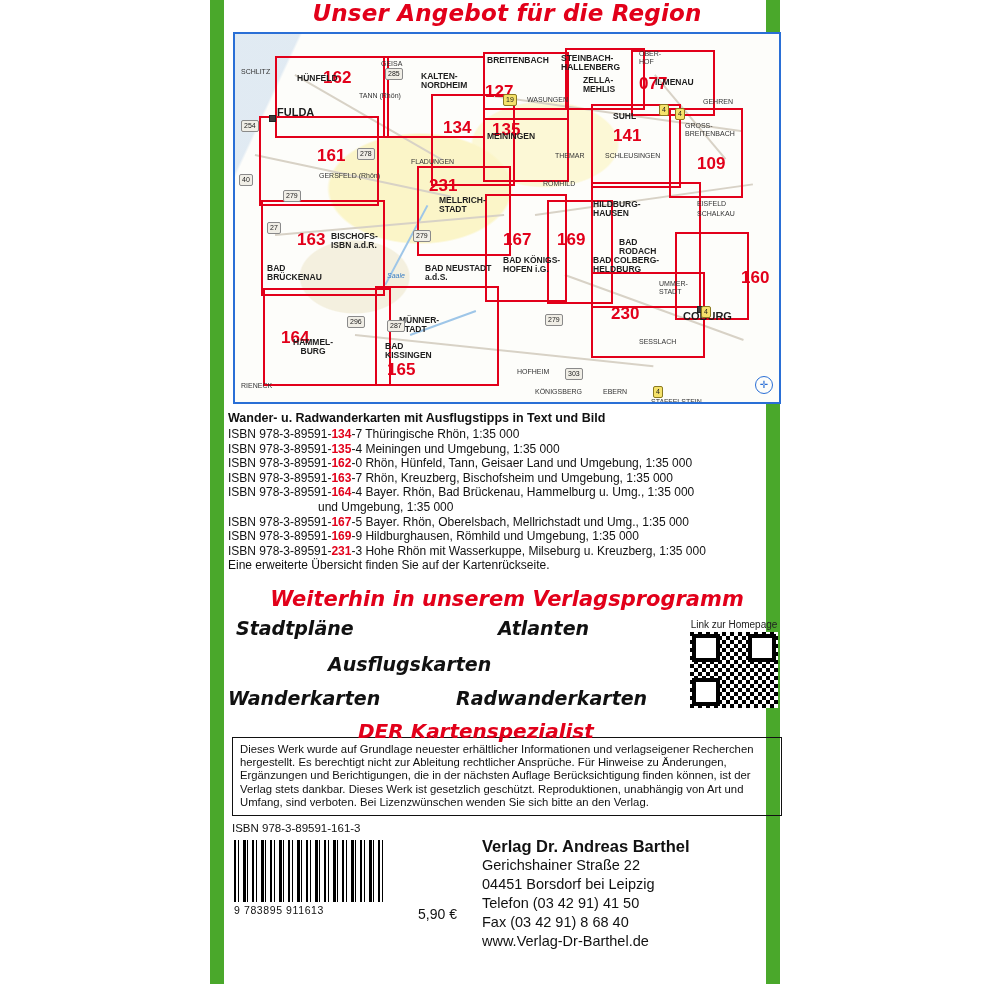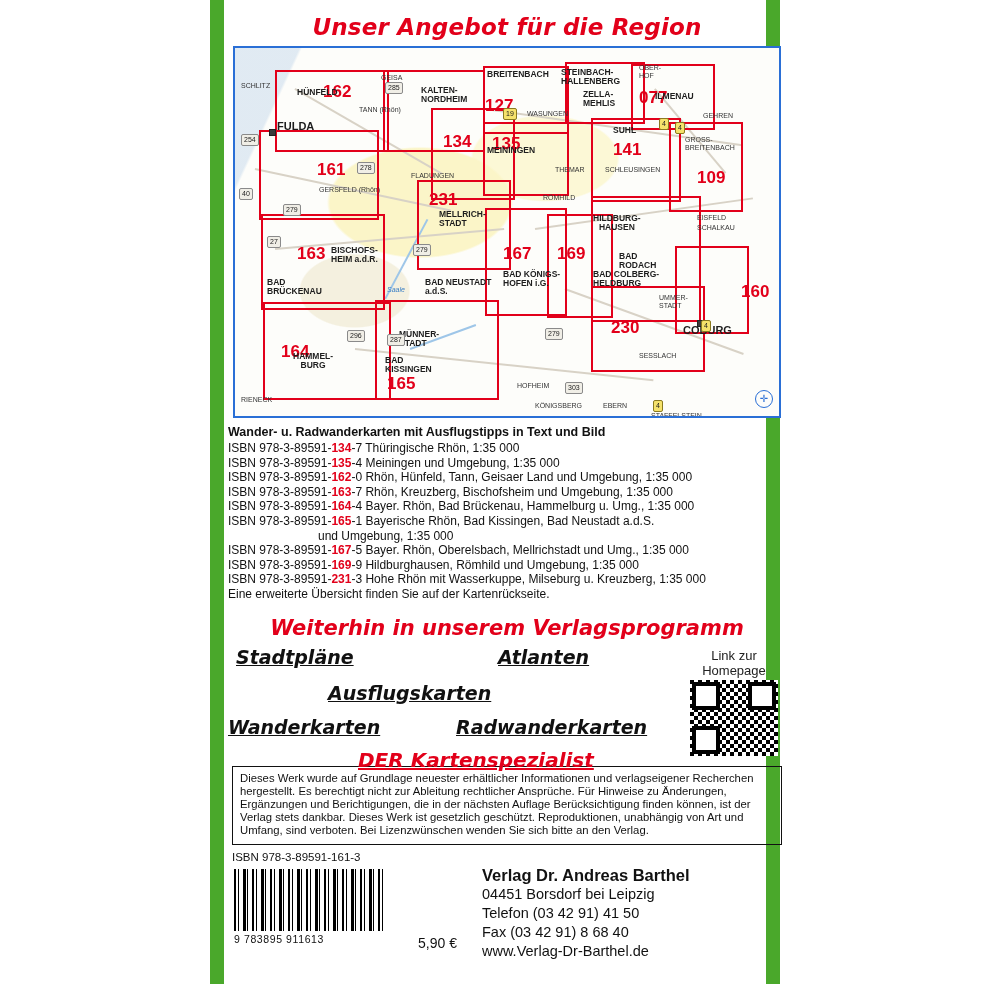--- a/index.html
+++ b/index.html
@@ -34,21 +34,21 @@
 
   
   .header-title{
     text-align:center;
     color:#e2001a;
     font-family:"DejaVu Sans", sans-serif;
     font-weight:bold;
     font-style:italic;
     font-size:23px;
     letter-spacing:.2px;
-    padding-top:14px;
+    padding-top:0;
   }
 
   
   .map-wrap{
     position:relative;
     margin:6px auto 0 auto;
     width:544px;height:368px;
     border:2px solid #2a6fd6;
     background:#ffffff;
     overflow:hidden;
@@ -113,28 +113,28 @@
   .isbn-note{font-size:12px;color:#111;line-height:14.6px;}
 
   
   .prog-title{
     text-align:center;color:#e2001a;font-weight:bold;font-style:italic;
     font-family:"DejaVu Sans", sans-serif;font-size:21px;margin-top:14px;
   }
   .prog-grid{position:relative;height:118px;margin-top:4px;}
   .prog-item{
     position:absolute;font-style:italic;font-weight:bold;
-    font-family:"DejaVu Sans", sans-serif;color:#111;font-size:19px;white-space:nowrap;text-decoration:underline;
+    font-family:"DejaVu Sans", sans-serif;color:#111;font-size:19px;white-space:nowrap;
   }
   .prog-item.red{color:#e2001a;font-size:20px;}
   .qr-box{
     position:absolute;right:4px;top:4px;width:96px;
     text-align:center;
   }
-  .qr-cap{font-size:13px;color:#222;margin-bottom:2px;}
+  .qr-cap{font-size:10px;color:#222;margin-bottom:2px;}
   .qr{
     width:88px;height:76px;margin:0 auto;
     background:
       repeating-linear-gradient(90deg,#000 0 4px,#fff 4px 8px),
       repeating-linear-gradient(0deg,#000 0 4px,#fff 4px 8px);
     background-blend-mode:difference;
     position:relative;
   }
   .qr:before,.qr:after,.qr .q3{
     content:"";position:absolute;width:20px;height:20px;border:4px solid #000;background:#fff;
@@ -239,34 +239,34 @@
       <div class="town-dot" style="left:462px;top:272px;"></div>
       <div class="town-label big" style="left:448px;top:278px;">COBURG</div>
 
       <div class="town-label" style="left:62px;top:40px;">HÜNFELD</div>
       <div class="town-label" style="left:252px;top:22px;">BREITENBACH</div>
       <div class="town-label" style="left:326px;top:20px;">STEINBACH-
 HALLENBERG</div>
       <div class="town-label" style="left:420px;top:44px;">ILMENAU</div>
       <div class="town-label" style="left:252px;top:98px;">MEININGEN</div>
       <div class="town-label" style="left:378px;top:78px;">SUHL</div>
-      <div class="town-label" style="left:358px;top:166px;text-align:center;">HILDBURG-
+      <div class="town-label" style="left:358px;top:166px;">HILDBURG-
 HAUSEN</div>
       <div class="town-label" style="left:190px;top:230px;">BAD NEUSTADT
 a.d.S.</div>
       <div class="town-label" style="left:150px;top:308px;">BAD
 KISSINGEN</div>
       <div class="town-label" style="left:58px;top:304px;text-align:center;">HAMMEL-
 BURG</div>
       <div class="town-label" style="left:164px;top:282px;">MÜNNER-
 STADT</div>
       <div class="town-label" style="left:204px;top:162px;">MELLRICH-
 STADT</div>
       <div class="town-label" style="left:96px;top:198px;">BISCHOFS-
-HEIM a.d.R.</div>
+ISBN a.d.R.</div>
       <div class="town-label" style="left:32px;top:230px;">BAD
 BRÜCKENAU</div>
       <div class="town-label" style="left:384px;top:204px;">BAD
 RODACH</div>
       <div class="town-label" style="left:358px;top:222px;">BAD COLBERG-
 HELDBURG</div>
       <div class="town-label" style="left:268px;top:222px;">BAD KÖNIGS-
 HOFEN i.G.</div>
       <div class="town-label" style="left:348px;top:42px;">ZELLA-
 MEHLIS</div>
@@ -320,21 +320,20 @@
     </div>
 
     <div class="isbn-head">Wander- u. Radwanderkarten mit Ausflugstipps in Text und Bild</div>
 
     <div>
       <div class="isbn-line"><span>ISBN 978-3-89591-</span><span class="num">134</span><span>-7 Thüringische Rhön, 1:35 000</span></div>
       <div class="isbn-line"><span>ISBN 978-3-89591-</span><span class="num">135</span><span>-4 Meiningen und Umgebung, 1:35 000</span></div>
       <div class="isbn-line"><span>ISBN 978-3-89591-</span><span class="num">162</span><span>-0 Rhön, Hünfeld, Tann, Geisaer Land und Umgebung, 1:35 000</span></div>
       <div class="isbn-line"><span>ISBN 978-3-89591-</span><span class="num">163</span><span>-7 Rhön, Kreuzberg, Bischofsheim und Umgebung, 1:35 000</span></div>
       <div class="isbn-line"><span>ISBN 978-3-89591-</span><span class="num">164</span><span>-4 Bayer. Rhön, Bad Brückenau, Hammelburg u. Umg., 1:35 000</span></div>
-      <div class="isbn-line"><span>ISBN 978-3-89591-</span><span class="num">165</span><span>-1 Bayerische Rhön, Bad Kissingen, Bad Neustadt a.d.S.</span></div>
       <div class="isbn-line isbn-cont">und Umgebung, 1:35 000</div>
       <div class="isbn-line"><span>ISBN 978-3-89591-</span><span class="num">167</span><span>-5 Bayer. Rhön, Oberelsbach, Mellrichstadt und Umg., 1:35 000</span></div>
       <div class="isbn-line"><span>ISBN 978-3-89591-</span><span class="num">169</span><span>-9 Hildburghausen, Römhild und Umgebung, 1:35 000</span></div>
       <div class="isbn-line"><span>ISBN 978-3-89591-</span><span class="num">231</span><span>-3 Hohe Rhön mit Wasserkuppe, Milseburg u. Kreuzberg, 1:35 000</span></div>
       <div class="isbn-note">Eine erweiterte Übersicht finden Sie auf der Kartenrückseite.</div>
     </div>
 
     <div class="prog-title">Weiterhin in unserem Verlagsprogramm</div>
 
     <div class="prog-grid">
@@ -356,20 +355,21 @@
     <div class="legal">Dieses Werk wurde auf Grundlage neuester erhältlicher Informationen und verlagseigener Recherchen hergestellt. Es berechtigt nicht zur Ableitung rechtlicher Ansprüche. Für Hinweise zu Änderungen, Ergänzungen und Berichtigungen, die in der nächsten Auflage Berücksichtigung finden können, ist der Verlag stets dankbar. Dieses Werk ist gesetzlich geschützt. Reproduktionen, unabhängig von Art und Umfang, sind verboten. Bei Lizenzwünschen wenden Sie sich bitte an den Verlag.</div>
 
     <div class="footer">
       <div class="isbn-small">ISBN 978-3-89591-161-3</div>
       <div class="barcode"></div>
       <div class="barcode-num">9 783895 911613</div>
       <div class="price">5,90 €</div>
 
       <div class="pub">
         <div class="name">Verlag Dr. Andreas Barthel</div>
+        <div class="ln">Gerichshainer Straße 22</div>
         <div class="ln">04451 Borsdorf bei Leipzig</div>
         <div class="ln">Telefon (03 42 91) 41 50</div>
         <div class="ln">Fax (03 42 91) 8 68 40</div>
         <div class="ln">www.Verlag-Dr-Barthel.de</div>
       </div>
     </div>
 
   </div>
 </div>
 

